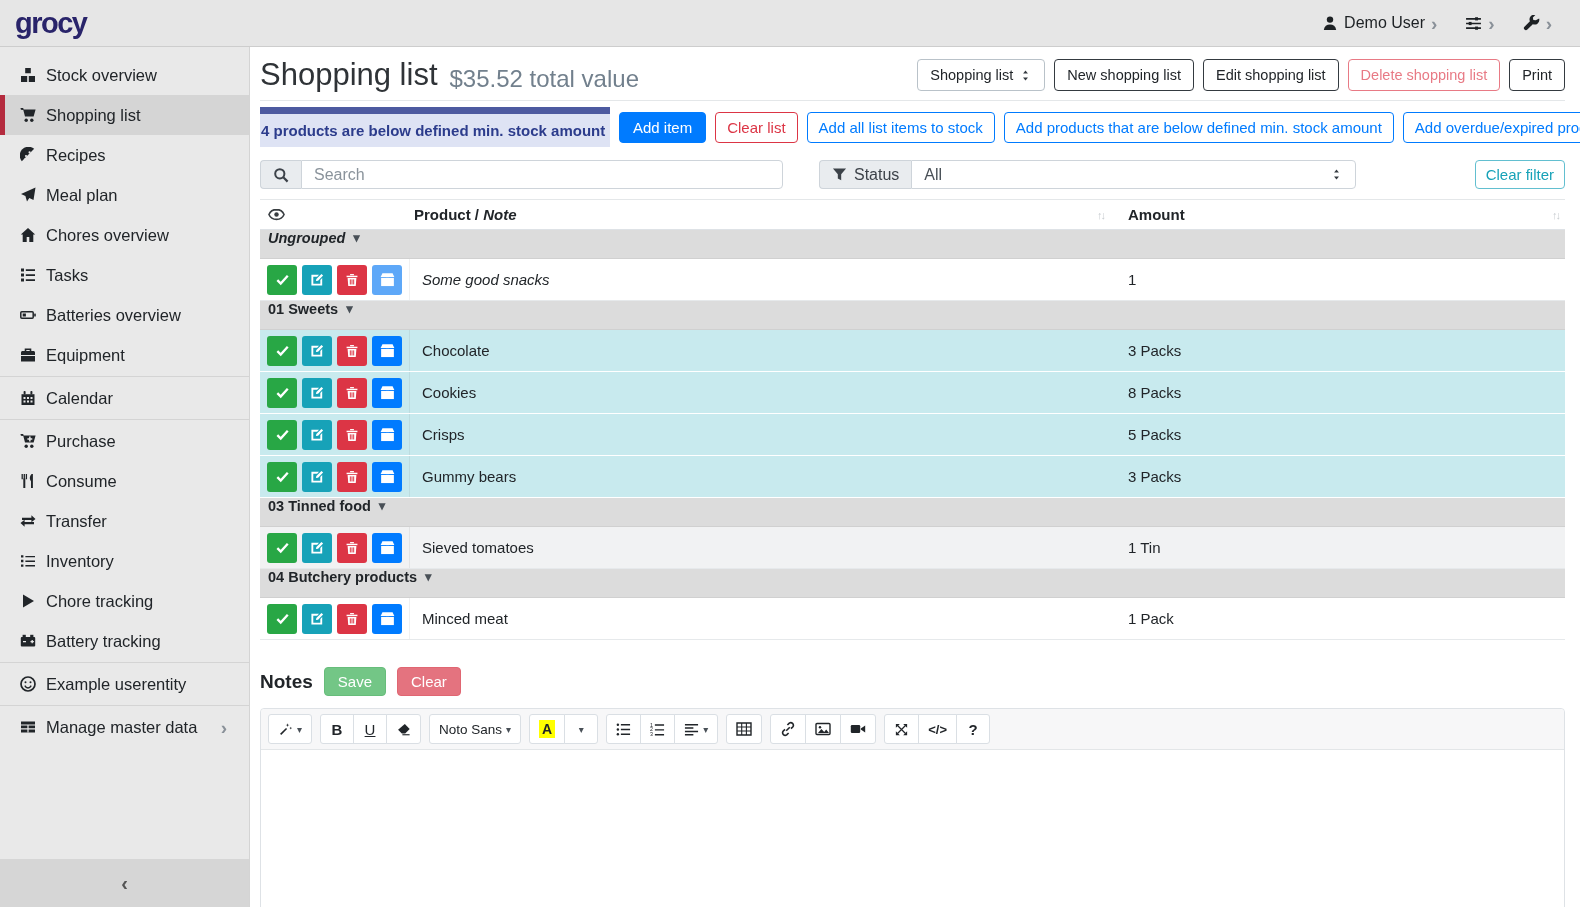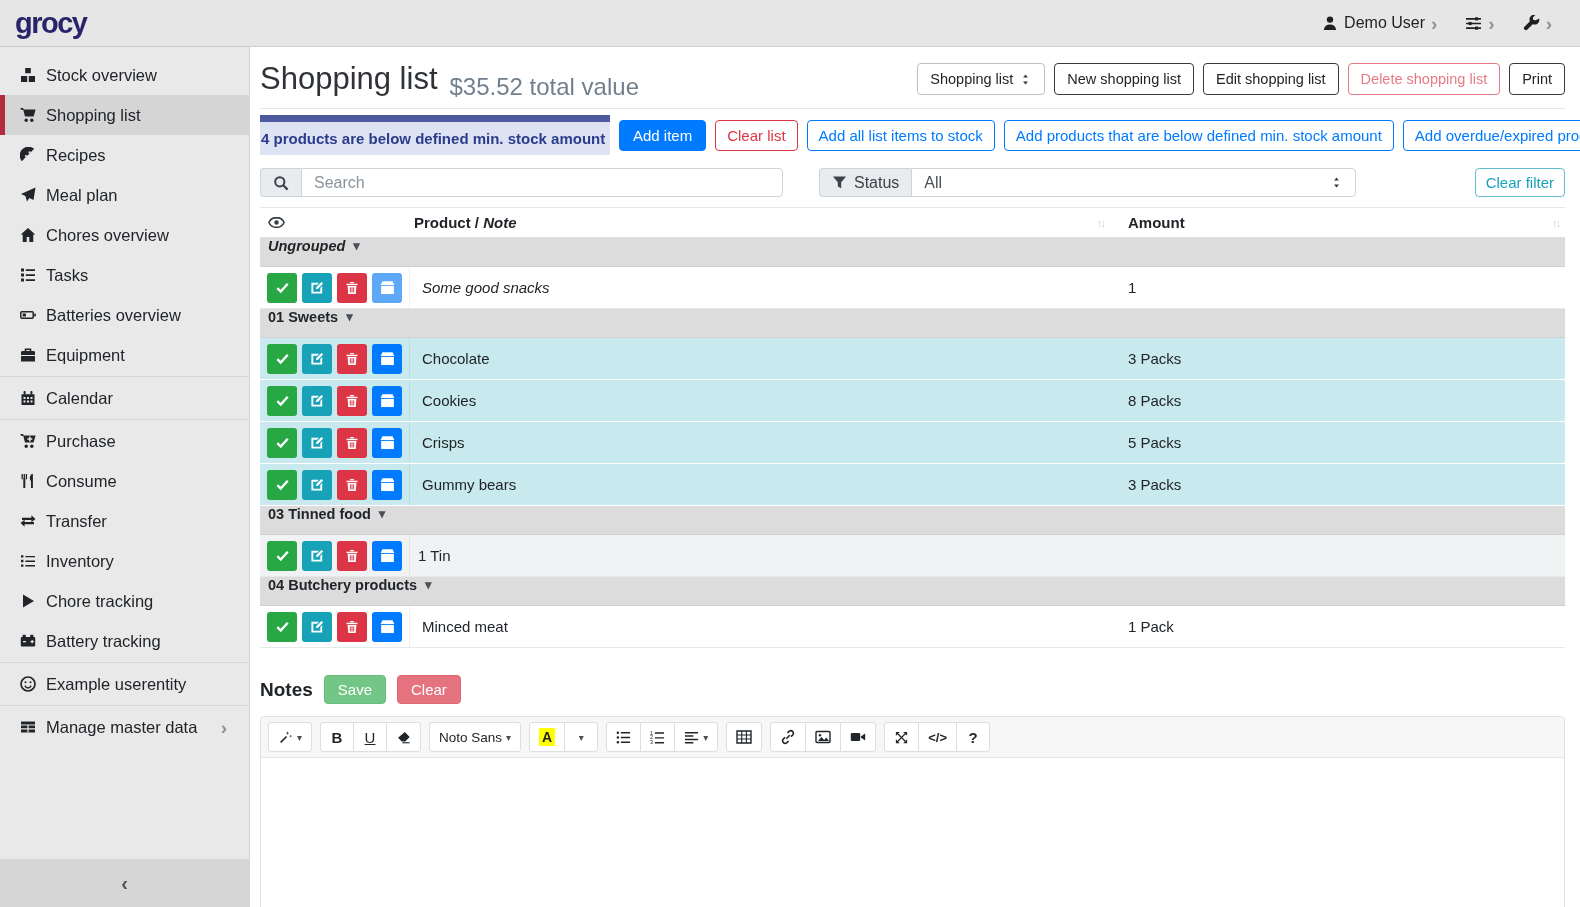--- a/index.html
+++ b/index.html
@@ -26,21 +26,21 @@
   .side-item .right-chev { margin-left:auto; margin-right:22px; }
   .side-divider { border-top:1px solid #d4d4d4; margin:1px 0; }
   .side-footer { height:48px; background:#d6d6d6; display:flex; align-items:center; justify-content:center;
                  font-size:20px; font-weight:700; color:#555; cursor:pointer; }
 
   
   .main { margin-left:250px; padding:53px 15px 0 10px; }
 
   .title-row { display:flex; align-items:center; margin-top:4px; }
   .page-title { font-size:31px; font-weight:500; color:#2f3337; }
-  .page-subtitle { font-size:24px; color:#72808d; margin-left:12px; margin-top:16px; }
+  .page-subtitle { font-size:24px; color:#72808d; margin-left:12px; margin-top:8px; }
   .title-actions { margin-left:auto; display:flex; gap:9px; align-items:center; }
   .btn { border-radius:4px; font-size:14.5px; padding:7px 12px; background:#fff; cursor:pointer;
          display:inline-flex; align-items:center; gap:6px; white-space:nowrap; }
   .btn-outline-dark  { border:1px solid #343a40; color:#212529; }
   .btn-outline-danger-dis { border:1px solid #e87a85; color:#e87a85; }
   .sel { border:1px solid #b9c2c9; color:#212529; background:#fff; }
   .dualcaret svg { display:block; }
 
   hr.title-hr { border:none; border-top:1px solid #e4e7e9; margin-top:7px; }
 
@@ -629,20 +629,21 @@
             </button>
             <button class="abtn stock">
               <svg viewBox="0 0 16 16" width="15" height="15" fill="#fff">
                 <path d="M2.6 1.3h10.8l1.9 4.1H.7z"></path>
                 <path d="M1.2 6.3h13.6V15H1.2z"></path>
                 <path d="M6.5 6.3h3v2.2h-3z" fill-opacity="0" stroke="none"></path>
                 <path d="M6.3 6.3h3.4v2h-3.4z" fill="#fff" stroke="none"></path>
               </svg>
             </button>
           </div>
+          <div class="name">Sieved tomatoes</div>
           <div class="amount">1 Tin</div>
         </div>
         <div class="group-row">
           <span class="group-name">04 Butchery products</span>
           <span class="caret">▾</span>
         </div>
         <div class="item-row bg-white">
           <div class="actions">
             <button class="abtn done">
               <svg viewBox="0 0 16 16" width="15" height="15">

